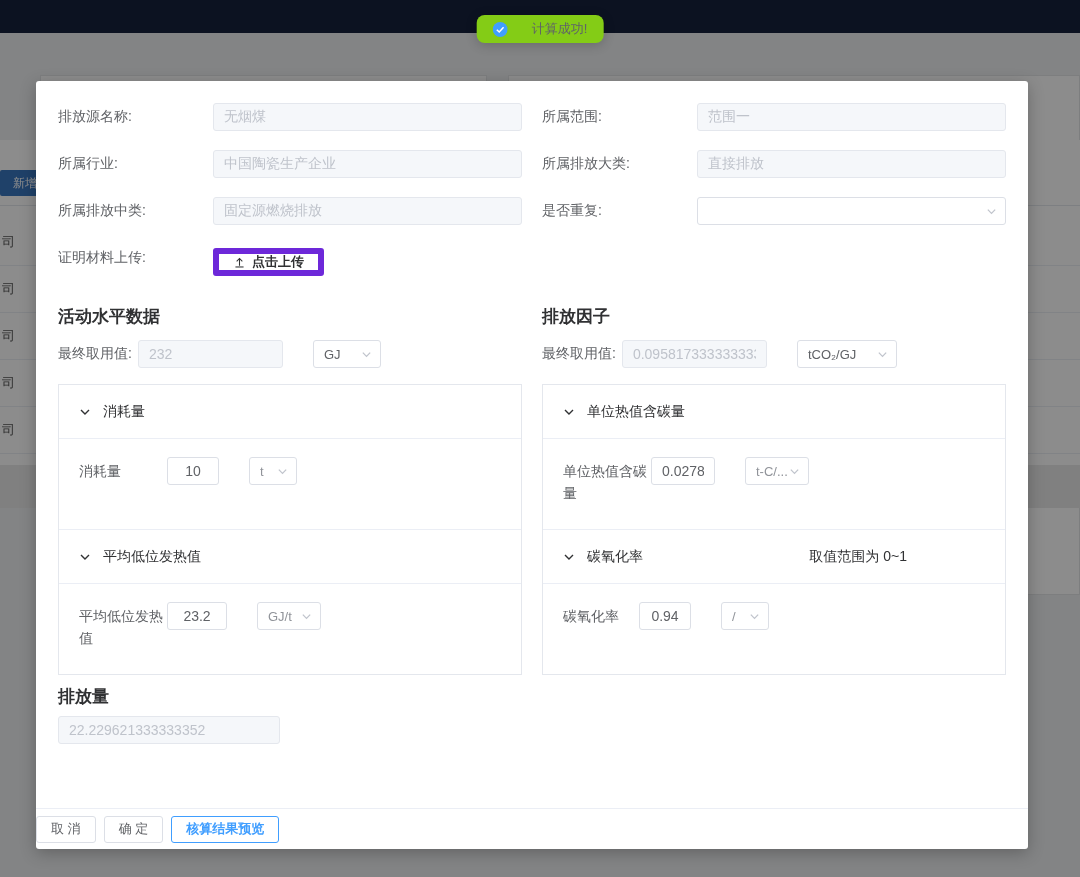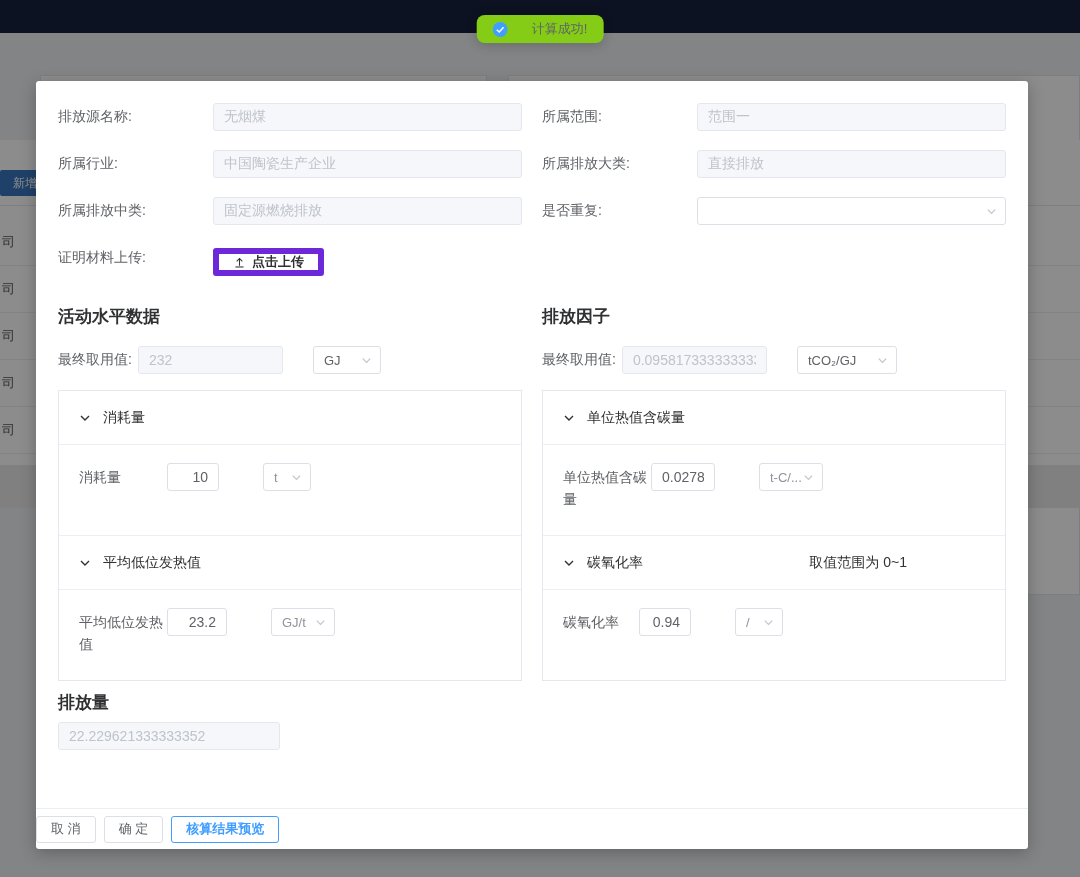--- a/index.html
+++ b/index.html
@@ -66,36 +66,36 @@
   .select-dim .sel-text { color:#909399; }
 
   .upload-btn {
     height:28px; padding:0 14px; background:#fff; border:6px solid #6d28d9; border-radius:3px;
     font-size:13px; color:#303133; display:inline-flex; align-items:center; gap:6px;
     cursor:pointer; font-weight:bold; font-family:inherit;margin-top:8px;
   }
 
   .sections-grid { display:grid; grid-template-columns:1fr 1fr; column-gap:20px; margin-top:14px; }
   .section-title { font-size:17px; font-weight:bold; color:#303133; }
-  .final-row { display:flex; align-items:center; margin-top:18px; height:28px; }
+  .final-row { display:flex; align-items:center; margin-top:12px; height:28px; }
   .final-label { font-size:14px; color:#606266; margin-right:6px; white-space:nowrap; }
   .final-input { width:145px; margin-right:30px; flex:none; }
   .final-select { width:68px; flex:none; }
 
   .collapse-box { border:1px solid #e4e7ed; margin-top:16px; }
   .panel + .panel { border-top:1px solid #ebeef5; }
   .panel-header {
     height:54px; border-bottom:1px solid #ebeef5; display:flex; align-items:center;
     padding:0 20px; cursor:pointer; background:#fff;
   }
   .panel-title { font-size:14px; color:#303133; margin-left:12px; }
   .panel-note { font-size:14px; color:#303133; margin-left:auto; margin-right:78px; white-space:nowrap; }
   .panel-body { height:90px; padding:18px 20px; display:flex; align-items:flex-start; }
   .pb-label { width:88px; flex:none; font-size:14px; color:#606266; line-height:1.6; padding-top:3px; }
-  .pb-input { width:60px; flex:none; margin-right:44px; text-align:right; }
+  .pb-input { width:60px; flex:none; margin-right:30px; text-align:center; }
   .pb-input-sm { width:52px; }
   .pb-select { width:64px; flex:none; }
 
   .emission-block { margin-top:10px; }
   .emission-input { width:222px; margin-top:8px; }
 
   .modal-footer {
     position:absolute; left:0; bottom:0; width:100%; height:41px;
     border-top:1px solid #ebeef5; display:flex; align-items:center; justify-content:flex-start;
     gap:8px; padding-right:6px;

